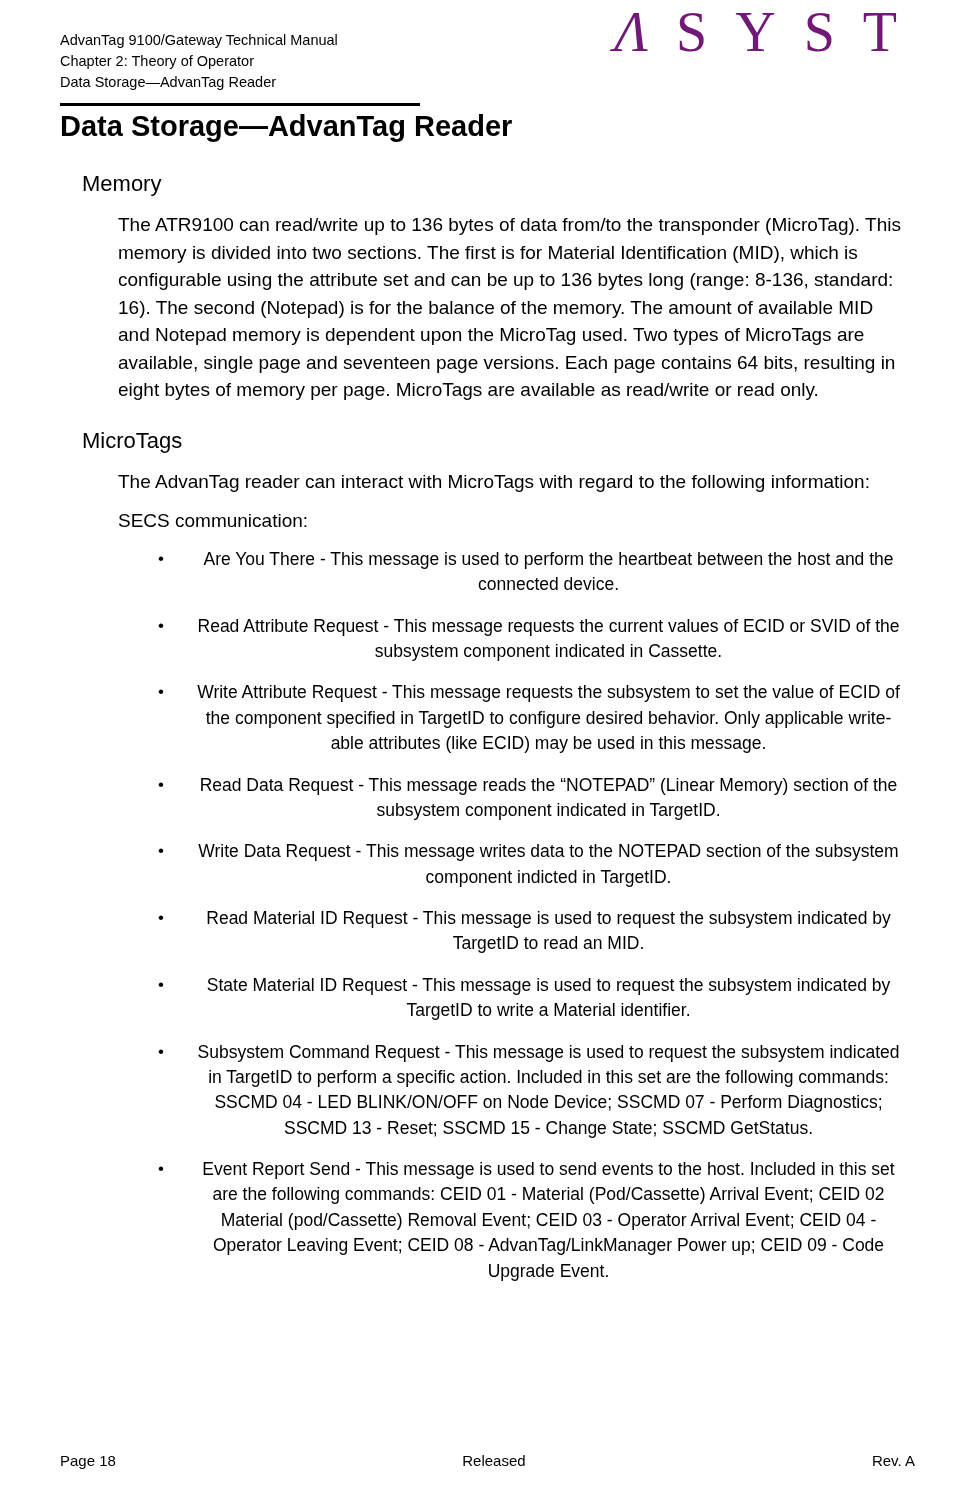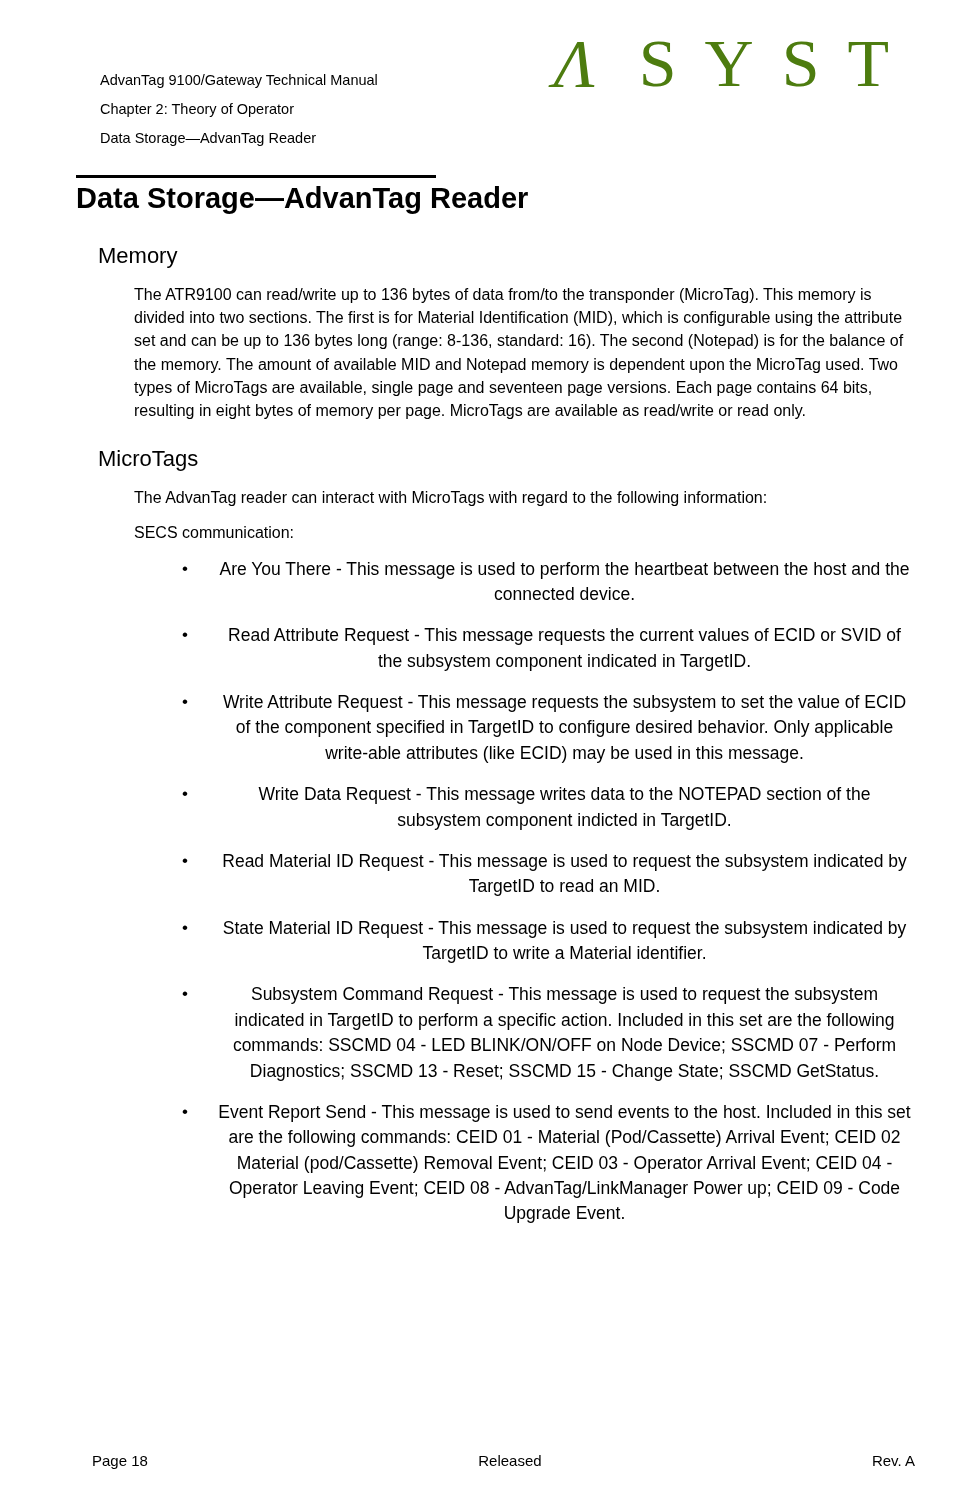--- a/index.html
+++ b/index.html
@@ -1,16 +1,16 @@
 <!DOCTYPE html>
 <html><head>
   <meta charset="utf-8">
   <style>
     * {
-      margin: 8px;
+      margin: 0;
       padding: 0;
       box-sizing: border-box;
     }
     body {
       font-family: Arial, Helvetica, sans-serif;
       width: 975px;
       height: 1497px;
       background: #fff;
       color: #000;
       position: relative;
@@ -26,23 +26,23 @@
       font-size: 14.5px;
       line-height: 1.45;
     }
     .header-right {
       position: absolute;
       right: 50px;
       top: 0px;
     }
     .logo {
       font-family: Georgia, 'Times New Roman', serif;
-      font-size: 68px;
+      font-size: 56px;
       letter-spacing: 28px;
-      color: #4d7c0f;
+      color: #701a75;
       font-weight: 300;
       white-space: nowrap;
     }
     .logo-a {
       font-style: italic;
     }
     .section-rule {
       border: none;
       border-top: 3px solid #000;
       margin: 0 0 2px 0;
@@ -55,21 +55,21 @@
     }
     .subsection-title {
       font-size: 22px;
       font-weight: normal;
       margin: 0 0 14px 22px;
     }
     .subsection-title.second {
       margin-top: 24px;
     }
     .body-text {
-      font-size: 16px;
+      font-size: 19px;
       line-height: 1.45;
       margin-left: 58px;
       margin-right: 10px;
       margin-bottom: 12px;
     }
     ul.secs-list {
       list-style: none;
       margin-left: 98px;
       margin-right: 10px;
       text-align: center;
@@ -118,22 +118,23 @@
 
 <h2 class="subsection-title">Memory</h2>
 <p class="body-text">The ATR9100 can read/write up to 136 bytes of data from/to the transponder (MicroTag). This memory is divided into two sections. The first is for Material Identification (MID), which is configurable using the attribute set and can be up to 136 bytes long (range: 8-136, standard: 16). The second (Notepad) is for the balance of the memory. The amount of available MID and Notepad memory is dependent upon the MicroTag used. Two types of MicroTags are available, single page and seventeen page versions. Each page contains 64 bits, resulting in eight bytes of memory per page. MicroTags are available as read/write or read only.</p>
 
 <h2 class="subsection-title second">MicroTags</h2>
 <p class="body-text">The AdvanTag reader can interact with MicroTags with regard to the following information:</p>
 <p class="body-text">SECS communication:</p>
 
 <ul class="secs-list">
   <li>Are You There - This message is used to perform the heartbeat between the host and the connected device.</li>
-  <li>Read Attribute Request - This message requests the current values of ECID or SVID of the subsystem component indicated in TargetID.</li>
+  <li>Read Attribute Request - This message requests the current values of ECID or SVID of the subsystem component indicated in Cassette.</li>
   <li>Write Attribute Request - This message requests the subsystem to set the value of ECID of the component specified in TargetID to configure desired behavior. Only applicable write-able attributes (like ECID) may be used in this message.</li>
+  <li>Read Data Request - This message reads the “NOTEPAD” (Linear Memory) section of the subsystem component indicated in TargetID.</li>
   <li>Write Data Request - This message writes data to the NOTEPAD section of the subsystem component indicted in TargetID.</li>
   <li>Read Material ID Request - This message is used to request the subsystem indicated by TargetID to read an MID.</li>
   <li>State Material ID Request - This message is used to request the subsystem indicated by TargetID to write a Material identifier.</li>
   <li>Subsystem Command Request - This message is used to request the subsystem indicated in TargetID to perform a specific action. Included in this set are the following commands: SSCMD 04 - LED BLINK/ON/OFF on Node Device; SSCMD 07 - Perform Diagnostics; SSCMD 13 - Reset; SSCMD 15 - Change State; SSCMD GetStatus.</li>
   <li>Event Report Send - This message is used to send events to the host. Included in this set are the following commands: CEID 01 - Material (Pod/Cassette) Arrival Event; CEID 02 Material (pod/Cassette) Removal Event; CEID 03 - Operator Arrival Event; CEID 04 - Operator Leaving Event; CEID 08 - AdvanTag/LinkManager Power up; CEID 09 - Code Upgrade Event.</li>
 </ul>
 
 <div class="footer">
   <span>Page 18</span>
   <span>Released</span>

